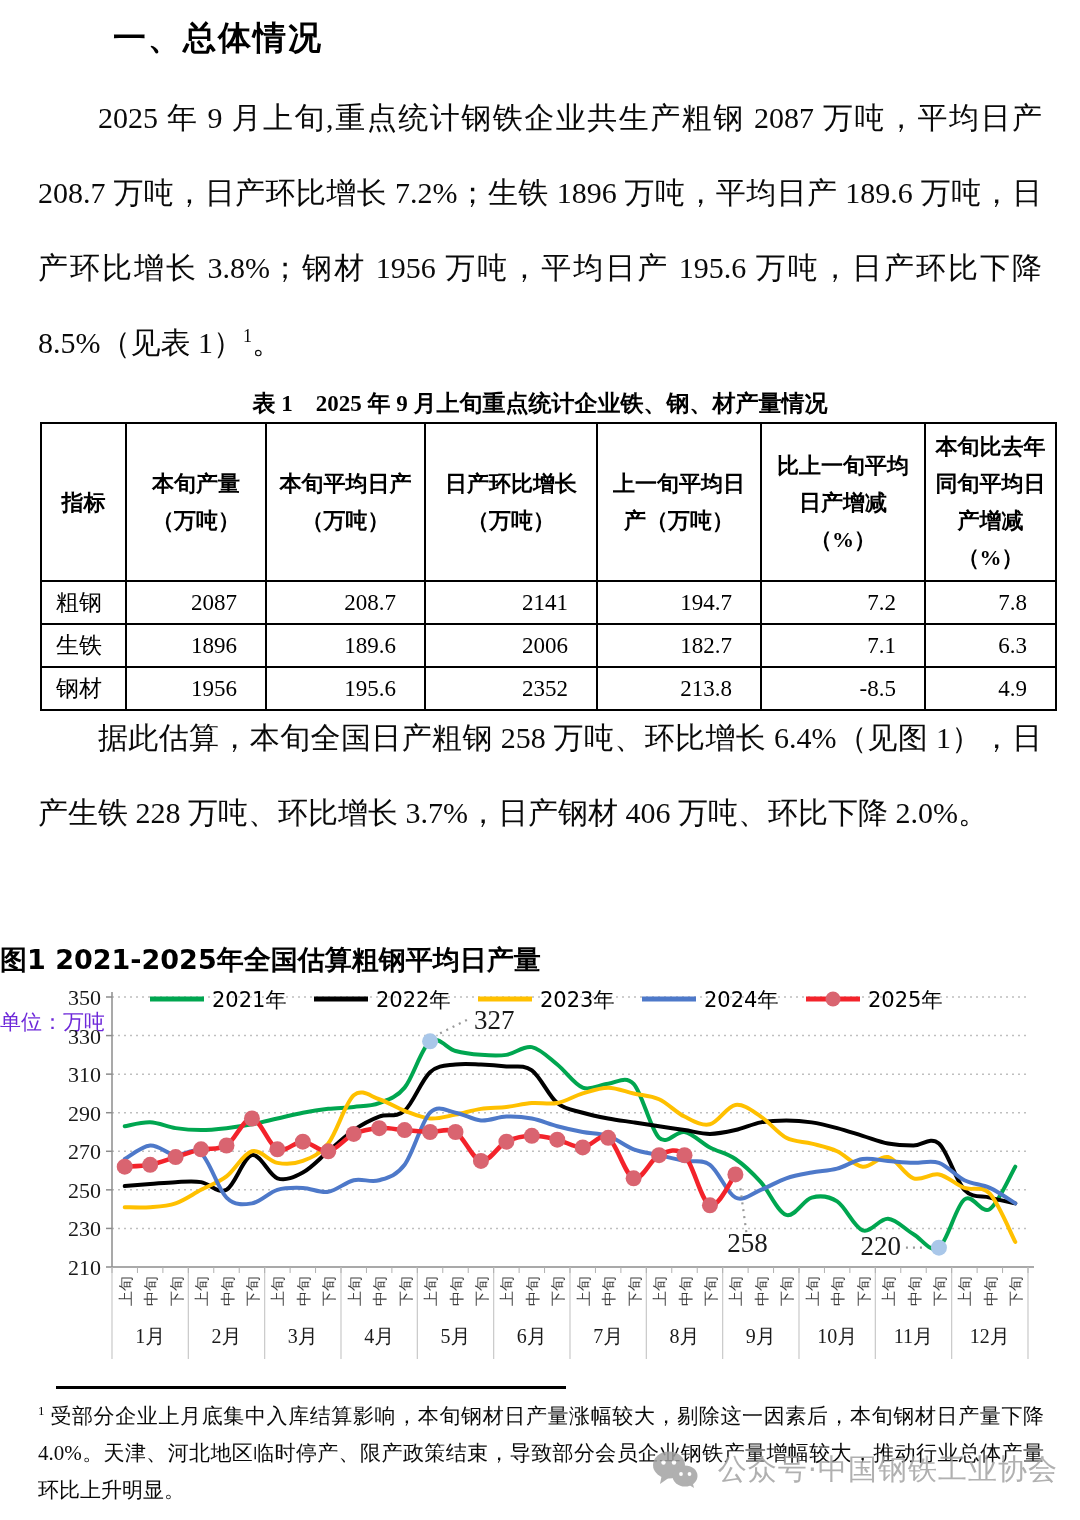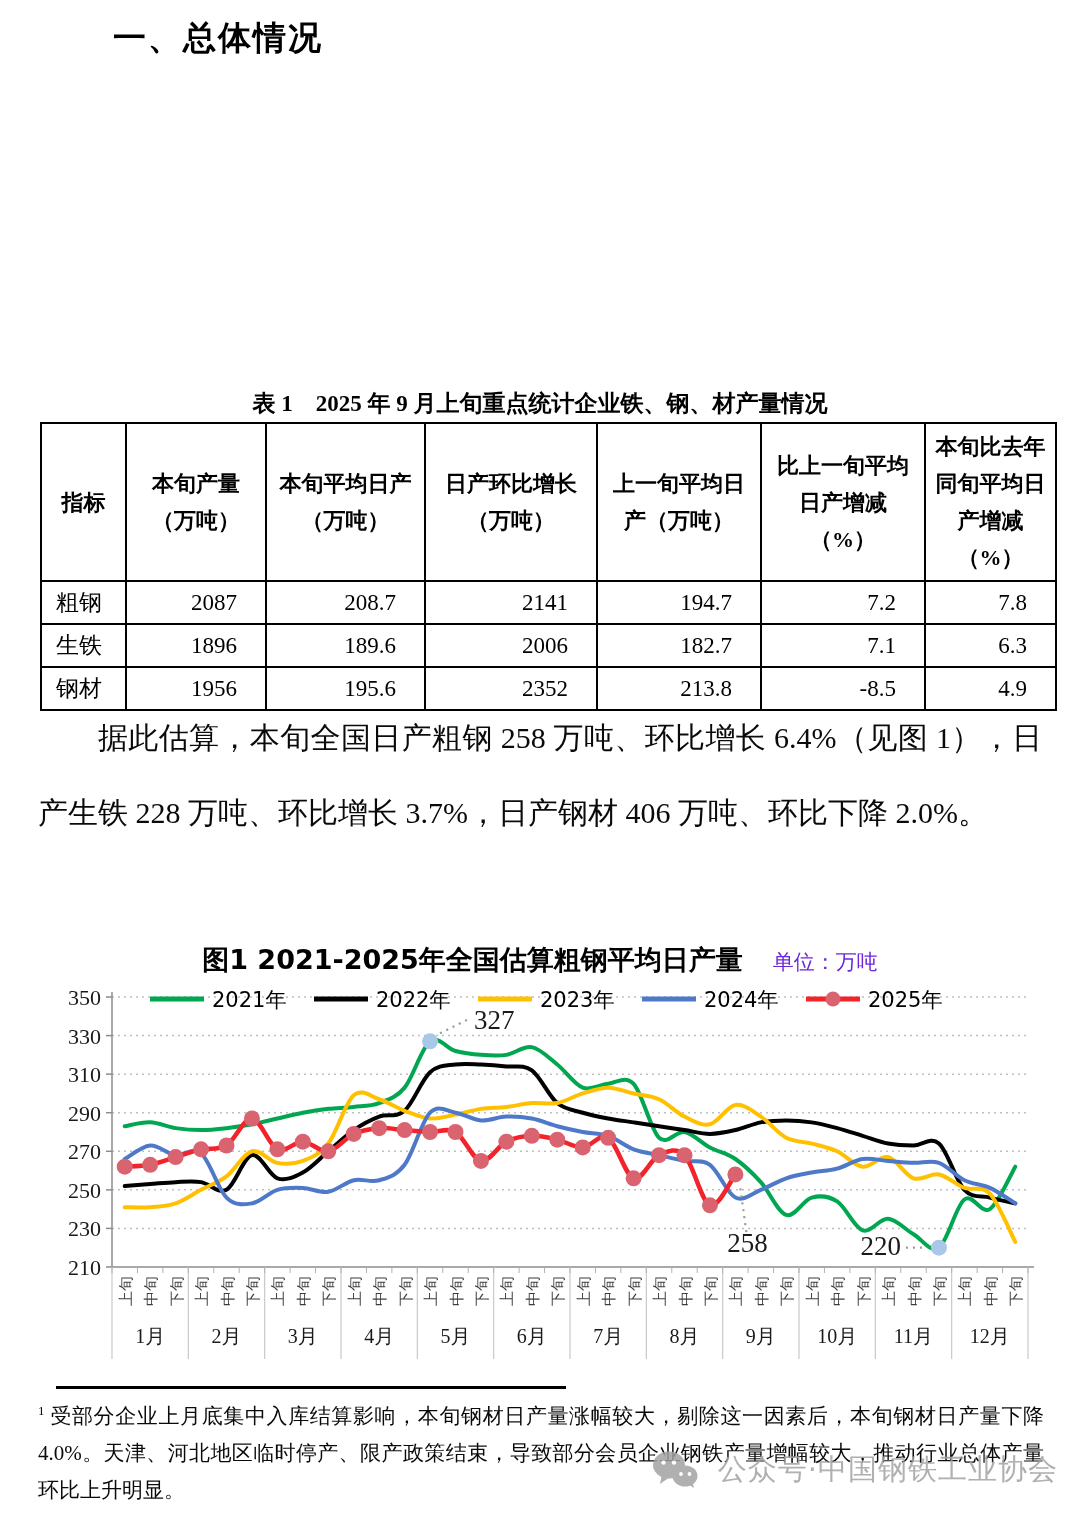--- a/index.html
+++ b/index.html
@@ -25,21 +25,21 @@
         border-collapse:collapse;table-layout:fixed;}
   table.data-table th, table.data-table td{
         border:2px solid #000;color:#000;overflow:hidden;}
   table.data-table th{font-size:22px;font-weight:bold;line-height:37px;
         text-align:center;vertical-align:middle;padding:4px 6px;height:148px;}
   table.data-table td{font-size:23px;height:41px;text-align:right;
         padding:0 28px 0 0;}
   table.data-table td.rowlabel{text-align:left;padding:0 0 0 14px;}
 
   .chart-header{position:absolute;top:942px;left:0;width:1080px;
-        display:flex;justify-content:center;align-items:baseline;gap:30px;}
+        display:flex;justify-content:center;align-items:baseline;gap:30px;flex-direction:column;}
   .chart-title{font-family:"DejaVu Sans", sans-serif;font-size:27px;
         font-weight:bold;color:#000;}
   .chart-unit{font-size:21px;color:#6d28d9;text-align:center;}
 
   #chart-svg{position:absolute;top:985px;left:0;}
 
   .footnote-divider{position:absolute;top:1386px;left:56px;width:510px;
         height:3px;background:#000;}
   .footnote{position:absolute;top:1398px;left:38px;width:1006px;margin:0;
         font-size:21px;line-height:37px;color:#0a0a0a;text-align:justify;}
@@ -49,20 +49,21 @@
         align-items:center;gap:20px;color:#a3a3a3;opacity:.85;
         font-family:"DejaVu Sans", sans-serif;font-size:29px;letter-spacing:1px;}
 </style>
 </head>
 <body>
 
 <div class="page">
 
   <h1 class="heading">一、总体情况</h1>
 
+  <p class="para p1"><span>2025 年 9 月上旬,重点统计钢铁企业共生产粗钢 2087 万吨，平均日产 208.7 万吨，日产环比增长 7.2%；生铁 1896 万吨，平均日产 189.6 万吨，日产环比增长 3.8%；钢材 1956 万吨，平均日产 195.6 万吨，日产环比下降 8.5%（见表 1）</span><sup>1</sup><span>。</span></p>
 
   <div class="table-title">表 1　2025 年 9 月上旬重点统计企业铁、钢、材产量情况</div>
 
   <table class="data-table">
     <colgroup id="table-cols">
         <col style="width: 85px;">
         <col style="width: 140px;">
         <col style="width: 159px;">
         <col style="width: 172px;">
         <col style="width: 164px;">

